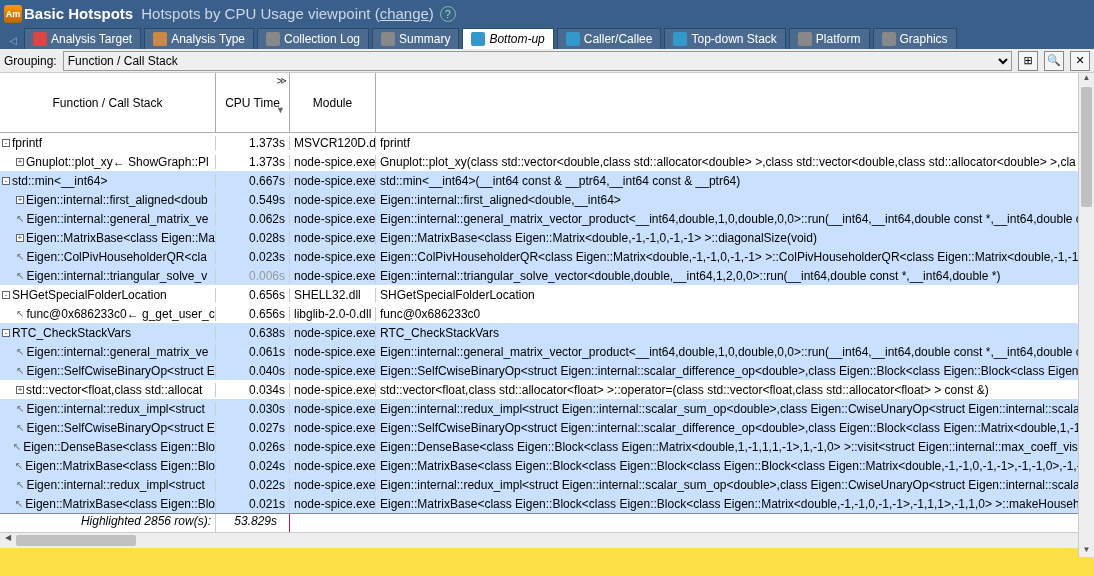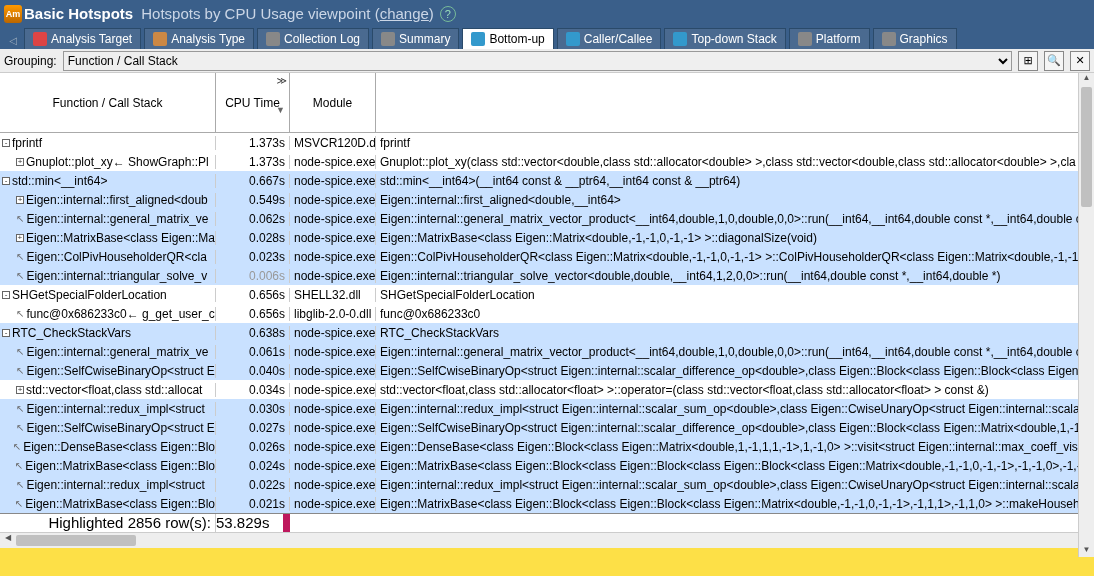--- a/index.html
+++ b/index.html
@@ -6,21 +6,21 @@
 body { background:#3a5f8a; width:1094px; height:576px; overflow:hidden; font-size:12px; color:#000; }
 .titlebar { height:27px; display:flex; align-items:center; padding:0 4px; color:#fff; gap:2px; }
 .titlebar .logo { width:18px; height:18px; background:linear-gradient(#f90,#b60); border-radius:3px; display:flex; align-items:center; justify-content:center; font-size:9px; font-weight:bold; }
 .titlebar .title { font-weight:600; font-size:15px; }
 .titlebar .subtitle { font-size:15px; color:#cbd6e6; margin-left:6px; }
 .titlebar .change { text-decoration:underline; cursor:pointer; }
 .titlebar .help { border:1px solid #7b9; border-radius:50%; width:16px; height:16px; display:flex; align-items:center; justify-content:center; font-size:11px; margin-left:4px; color:#9db; }
 .tabrow { height:22px; display:flex; align-items:flex-end; gap:2px; padding-left:4px; }
 .tabrow .nav-arrow { width:18px; height:18px; color:#9ab; display:flex; align-items:center; justify-content:center; font-size:10px; }
 .tab { height:21px; padding:0 8px; display:flex; align-items:center; gap:4px; font-size:12px; color:#fff; border:1px solid #2a4a6a; border-bottom:none; background:#4a6a90; }
-.tab.active { background:#fff; color:#000; }
+.tab.active { background:#fff; color:#000;font-style:italic; }
 .tab .ticon { width:14px; height:14px; border-radius:2px; display:inline-block; }
 .main { position:absolute; top:49px; left:0; right:0; bottom:0; background:#fde047; display:flex; flex-direction:column; }
 .grouprow { height:24px; display:flex; align-items:center; gap:6px; padding:2px 4px; border-bottom:1px solid #ccc; background:#eee; }
 .grouprow select { flex:1; height:20px; font-size:12px; border:1px solid #999; }
 .iconbtn { width:20px; height:20px; border:1px solid #888; background:#f5f5f5; display:flex; align-items:center; justify-content:center; font-size:11px; cursor:pointer; }
 .tablewrap { flex:1; position:relative; overflow:hidden; }
 .headerrow { display:flex; height:60px; border-bottom:1px solid #aaa; background:#fff; }
 .hcol { border-right:1px solid #aaa; display:flex; align-items:center; justify-content:center; font-size:12px; position:relative; }
 .col-fn { width:216px; }
 .col-cpu { width:74px; position:relative; }
@@ -32,23 +32,23 @@
 .row { display:flex; height:19px; align-items:center; font-size:12px; }
 .row.blue { background:#c9e1ff; }
 .row.white { background:#fff; }
 .row .c-fn { width:216px; padding-left:2px; white-space:nowrap; overflow:hidden; display:flex; align-items:center; border-right:1px solid #ccc; }
 .row .tw { width:8px; height:8px; border:1px solid #666; display:inline-flex; align-items:center; justify-content:center; font-size:8px; line-height:1; margin-right:2px; color:#333; background:#fff; }
 .row .arr { font-size:10px; color:#666; margin-right:2px; }
 .row .c-cpu { width:74px; text-align:right; padding-right:4px; border-right:1px solid #ccc; white-space:nowrap; overflow:hidden; }
 .row .c-cpu.faded { color:#999; }
 .row .c-mod { width:86px; padding-left:4px; border-right:1px solid #ccc; white-space:nowrap; overflow:hidden; }
 .row .c-desc { flex:1; padding-left:4px; white-space:nowrap; overflow:hidden; }
-.footer { display:flex; height:19px; border-top:1px solid #888; background:#fff; font-size:15px; }
+.footer { display:flex; height:19px; border-top:1px solid #888; background:#fff; font-size:12px;font-style:italic; }
 .footer .f-fn { width:216px; text-align:right; padding-right:4px; border-right:1px solid #ccc; }
-.footer .f-cpu { width:74px; text-align:left; padding-right:12px; border-right:7px solid #be185d; }
+.footer .f-cpu { width:74px; text-align:right; padding-right:12px; border-right:1px solid #be185d; }
 .footer .f-rest { flex:1; }
 .scrollbar-v { position:absolute; right:0; top:0; bottom:19px; width:16px; background:#eee; border-left:1px solid #ccc; }
 .scrollbar-v .thumb { position:absolute; left:2px; right:2px; top:14px; height:120px; background:#c0c0c0; border-radius:2px; }
 .scrollbar-v .arr-up { position:absolute; top:0; left:0; right:0; height:12px; text-align:center; font-size:8px; color:#555; }
 .scrollbar-v .arr-dn { position:absolute; bottom:0; left:0; right:0; height:12px; text-align:center; font-size:8px; color:#555; }
 .scrollbar-h { height:16px; background:#eee; border-top:1px solid #ccc; display:flex; }
 .scrollbar-h .harr { width:16px; text-align:center; font-size:8px; color:#555; }
 .scrollbar-h .htrack { flex:1; position:relative; }
 .scrollbar-h .hthumb { position:absolute; top:2px; bottom:2px; left:0; width:120px; background:#c0c0c0; border-radius:2px; }
 </style>

